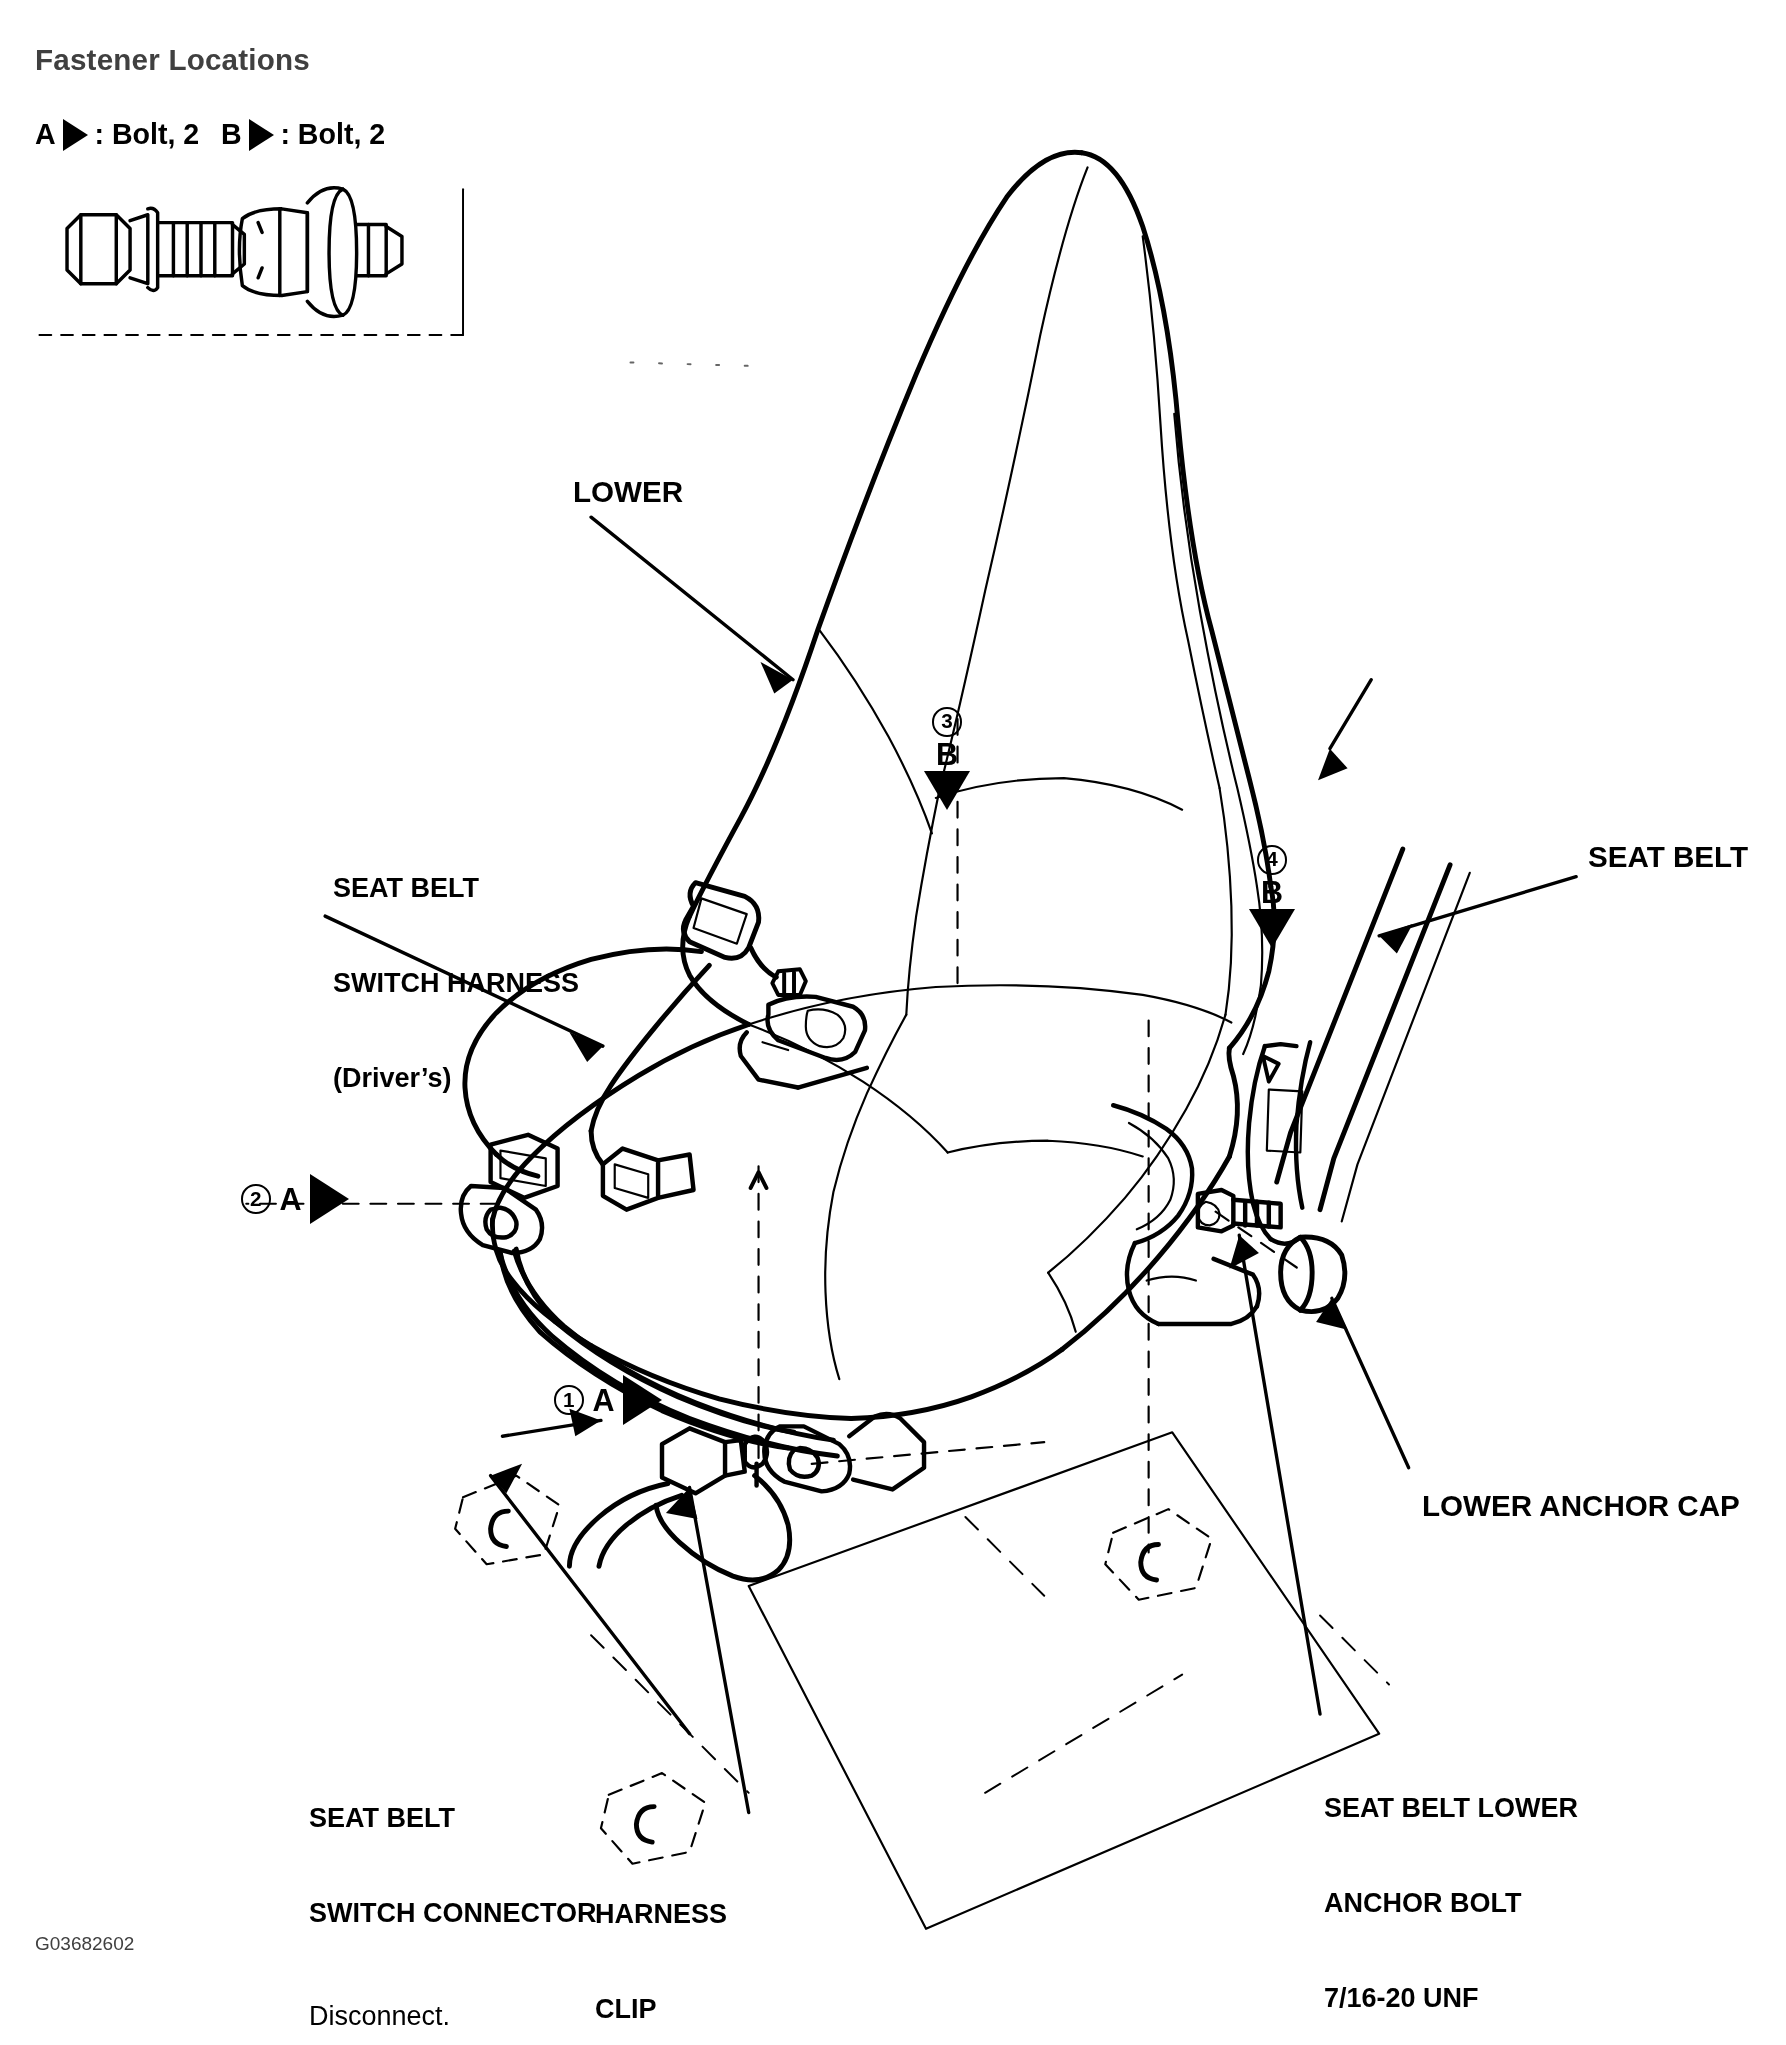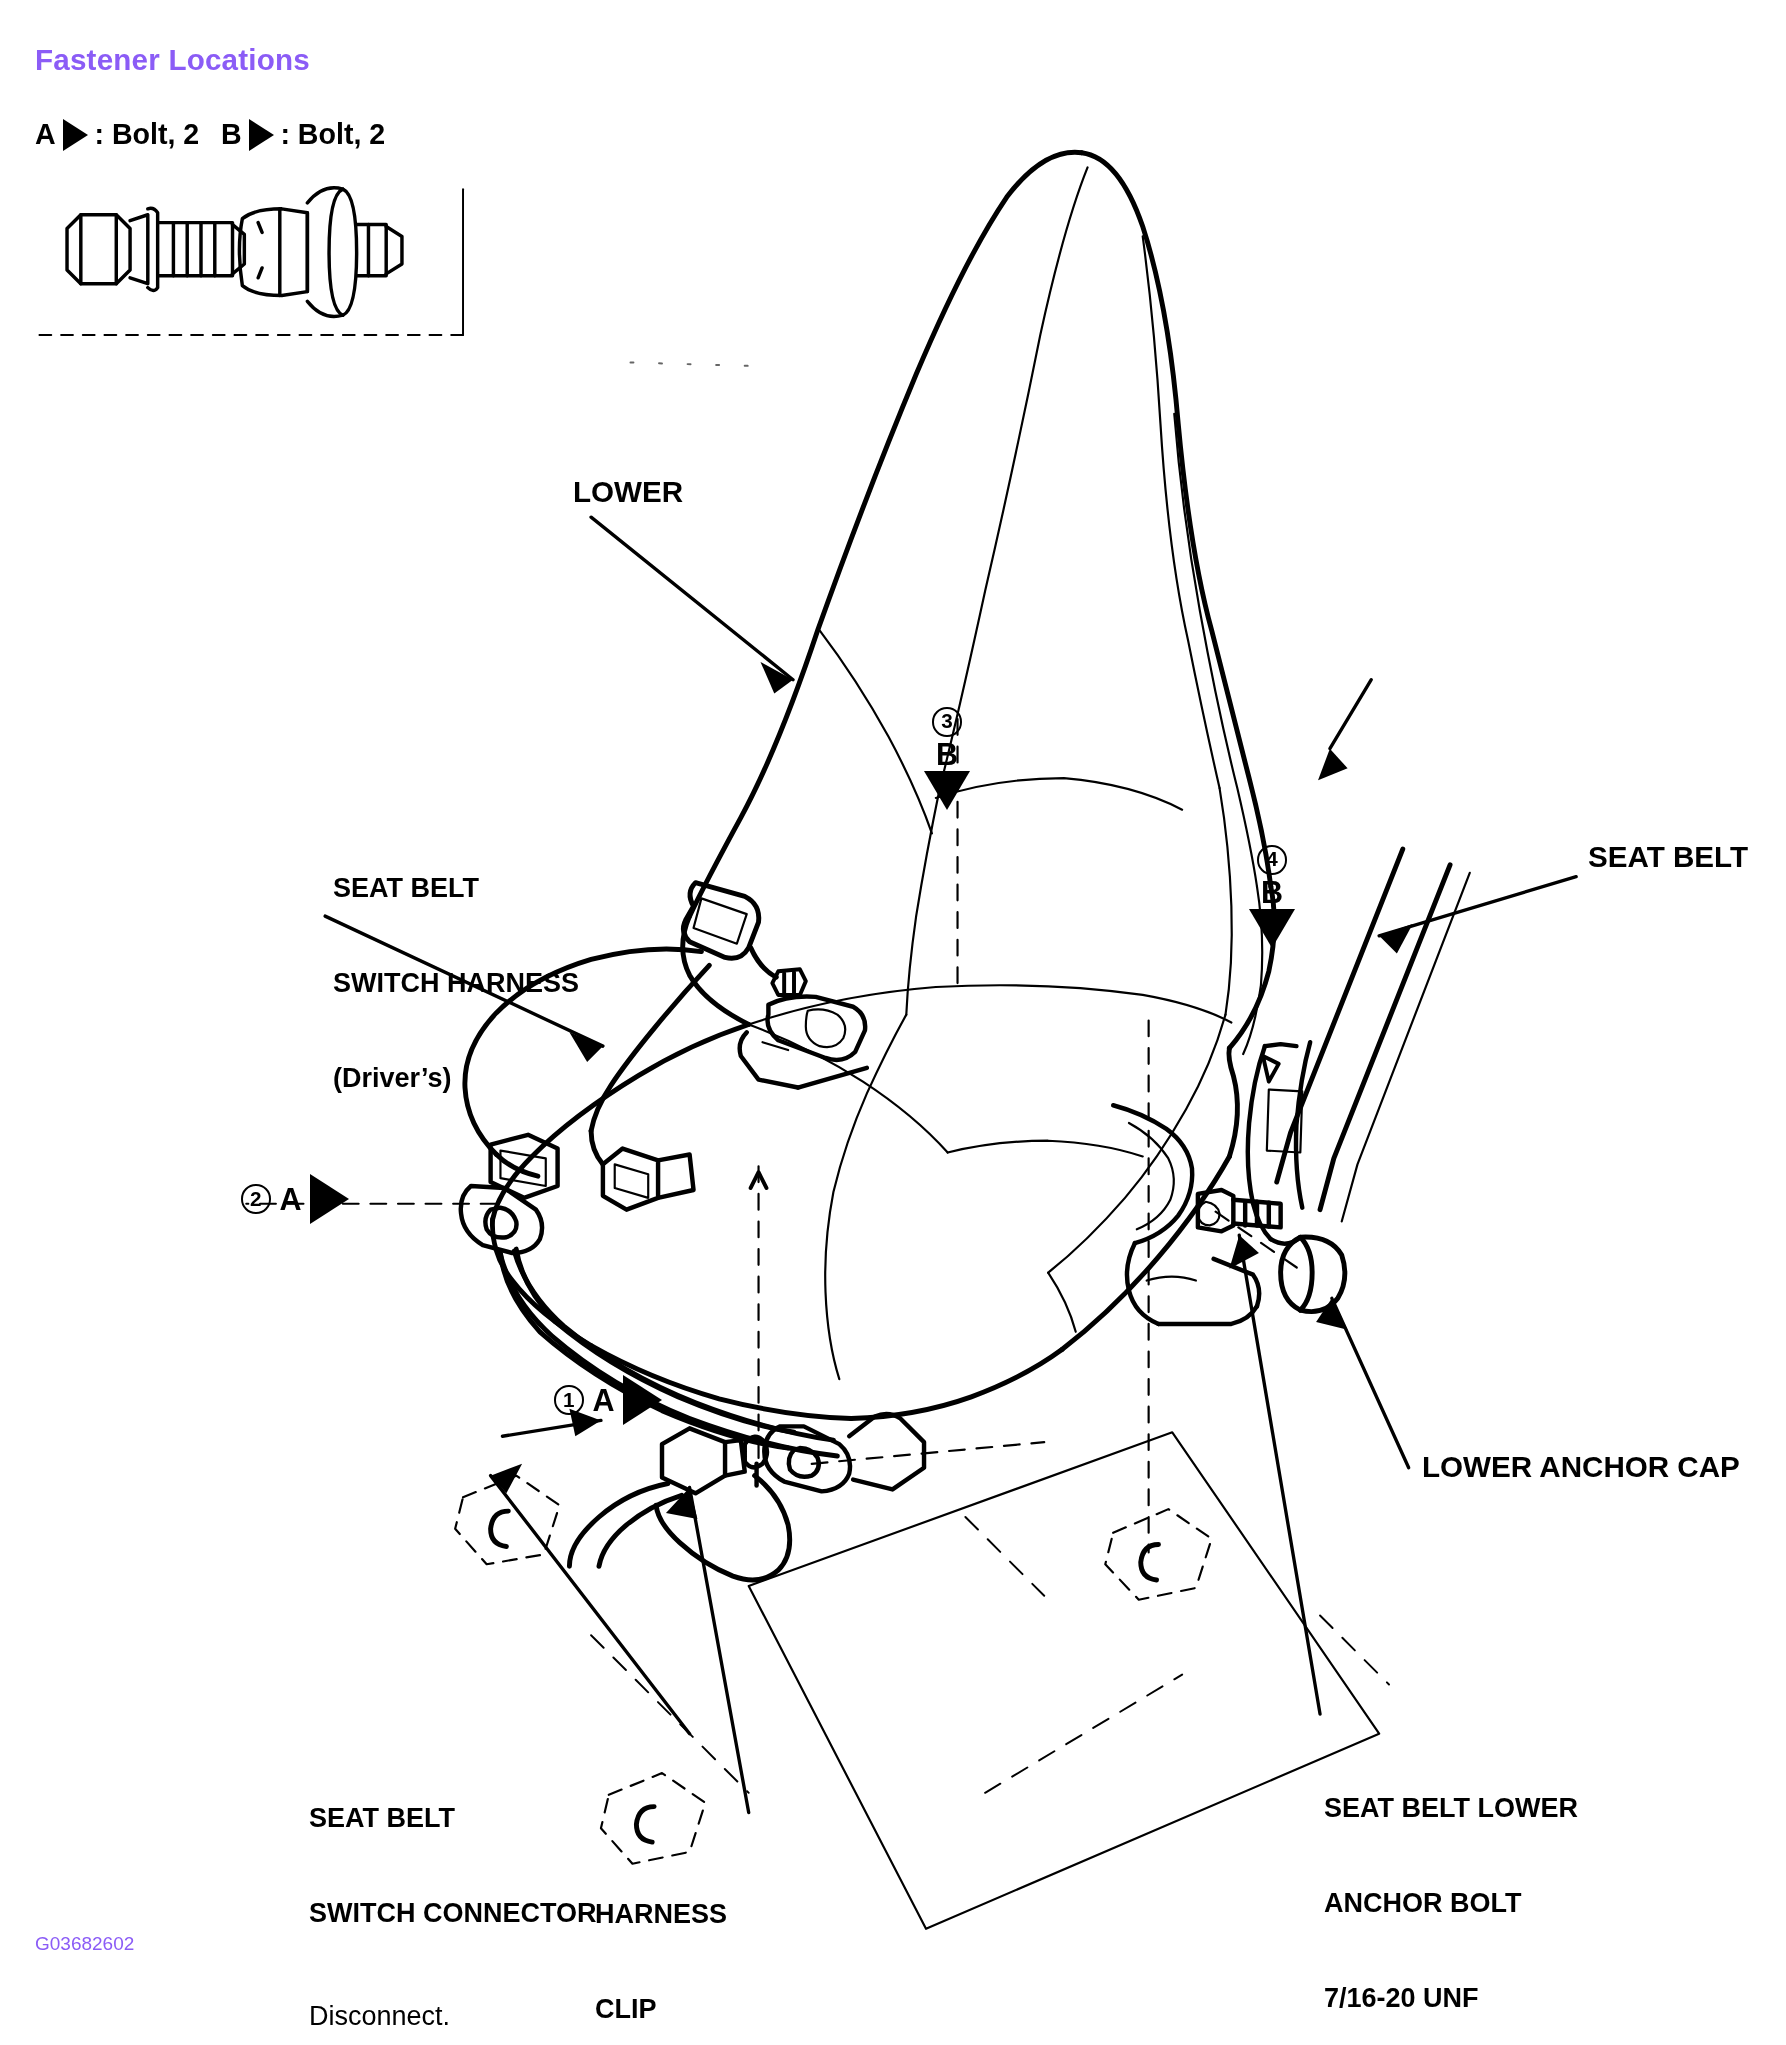--- a/index.html
+++ b/index.html
@@ -7,21 +7,21 @@
     font-family:"Liberation Sans", sans-serif;
     -webkit-font-smoothing:antialiased;
   }
   #page{
     position:relative;
     width:1787px;
     height:2045px;
     background:#ffffff;
     overflow:hidden;
   }
-  .txt{position:absolute;color:#8b5cf6;white-space:pre;line-height:1.18;}
+  .txt{position:absolute;color:#404040;white-space:pre;line-height:1.18;}
   .b{font-weight:bold;}
   .n{font-weight:normal;}
 
   
   #fastener-title{left:35px;top:43px;font-size:29.6px;letter-spacing:0.2px;}
   #legend-row{position:absolute;left:35px;top:118px;display:flex;align-items:center;gap:21.7px;}
   .legend-item{display:flex;align-items:center;gap:6.9px;font-size:28.6px;font-weight:bold;}
   .tri-right{
     width:0;height:0;
     border-left:25.6px solid #000;
@@ -395,21 +395,21 @@
   <div class="callout-v" style="left:1249px;top:845px;">
     <span class="circnum">4</span>
     <span class="lbl">B</span>
     <span class="tri-down"></span>
   </div>
 
   <div class="lblblk" style="left:573px;top:475px;font-size:29.6px;">LOWER</div>
 
   <div class="lblblk" style="left:1588px;top:840px;font-size:29.6px;">SEAT BELT</div>
 
-  <div class="lblblk" style="left:1422px;top:1450px;font-size:29.6px;">LOWER ANCHOR CAP</div>
+  <div class="lblblk" style="left:1422px;top:1489px;font-size:29.6px;">LOWER ANCHOR CAP</div>
 
   <div class="lblblk" style="left:333px;top:810px;">
     <div>SEAT BELT</div>
     <div>SWITCH HARNESS</div>
     <div>(Driver’s)</div>
   </div>
 
 
 
   <div class="lblblk" style="left:309px;top:1740px;">

